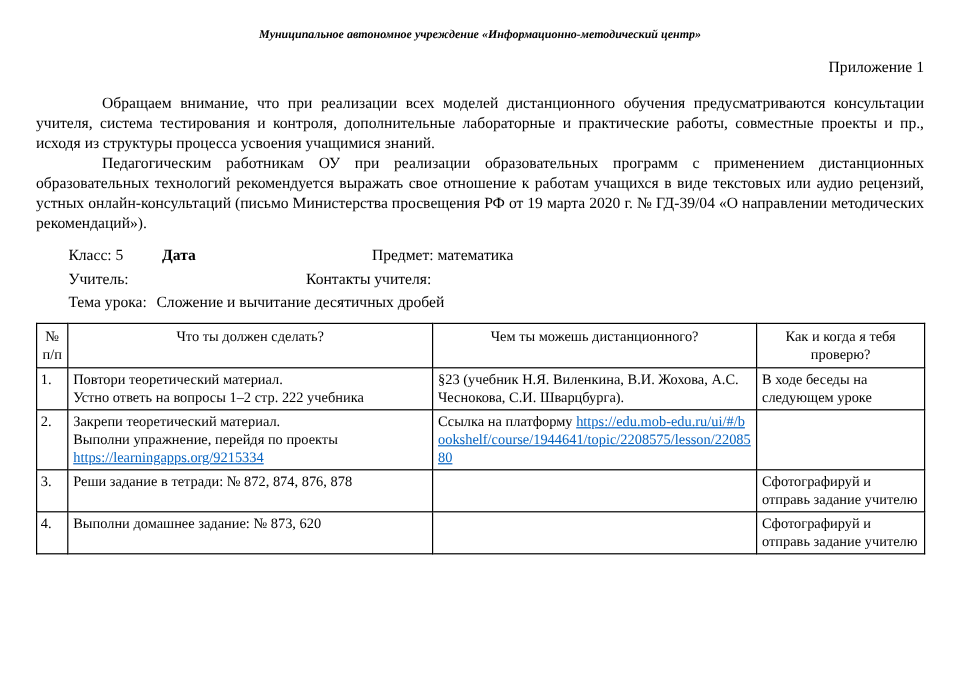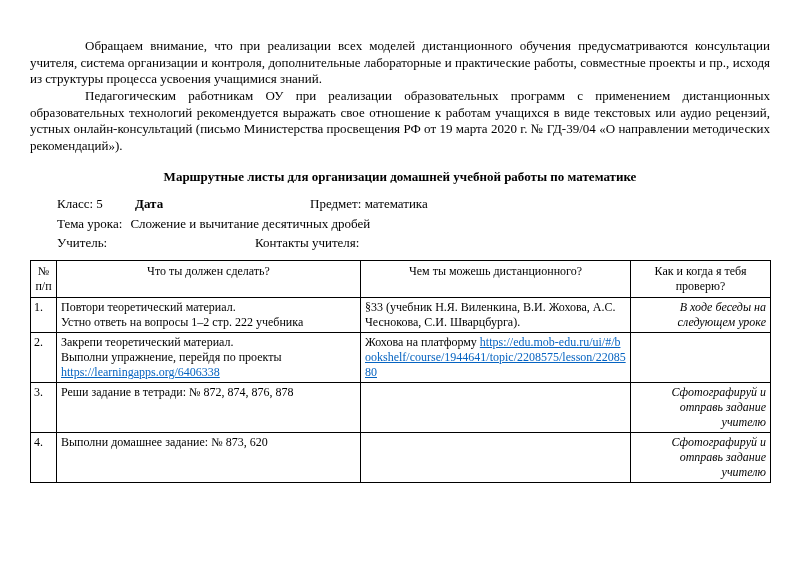--- a/index.html
+++ b/index.html
@@ -74,50 +74,51 @@
     font-weight: 400;
     text-align: center;
     padding: 3px 1px;
     margin-top: 18px;
   }
   col.c1 { width: 26px;  }
   col.c2 { width: 304px; }
   col.c3 { width: 270px; }
   col.c4 { width: 140px; }
   td.num { padding-left: 3px; }
-  td.check { text-align: right; font-style: italic; }
+  td.check { text-align: left; }
   .link {
     color: #0563c1;
     text-decoration: underline;
     cursor: pointer;
     word-break: break-all;
   }
 </style>
 </head>
 <body>
 
 <div class="page">
 
+  <div class="org-header">Муниципальное автономное учреждение «Информационно-методический центр»</div>
+
+  <div class="appendix">Приложение 1</div>
 
 
-
-  <p class="para first">Обращаем внимание, что при реализации всех моделей дистанционного обучения предусматриваются консультации учителя, система организации и контроля, дополнительные лабораторные и практические работы, совместные проекты и пр., исходя из структуры процесса усвоения учащимися знаний.</p>
+  <p class="para first">Обращаем внимание, что при реализации всех моделей дистанционного обучения предусматриваются консультации учителя, система тестирования и контроля, дополнительные лабораторные и практические работы, совместные проекты и пр., исходя из структуры процесса усвоения учащимися знаний.</p>
   <p class="para">Педагогическим работникам ОУ при реализации образовательных программ с применением дистанционных образовательных технологий рекомендуется выражать свое отношение к работам учащихся в виде текстовых или аудио рецензий, устных онлайн-консультаций (письмо Министерства просвещения РФ от 19 марта 2020 г. № ГД-39/04 «О направлении методических рекомендаций»).</p>
 
-  <div class="subtitle">Маршрутные листы для организации домашней учебной работы по математике</div>
 
   <div class="info">
     <div>
       <span class="lbl w-class">Класс: 5</span><span class="lbl w-date">Дата</span><span>Предмет: математика</span>
     </div>
     <div>
-      <span class="lbl w-topic">Тема урока:</span><span>Сложение и вычитание десятичных дробей</span>
+      <span class="lbl w-teacher">Учитель:</span><span>Контакты учителя:</span>
     </div>
     <div>
-      <span class="lbl w-teacher">Учитель:</span><span>Контакты учителя:</span>
+      <span class="lbl w-topic">Тема урока:</span><span>Сложение и вычитание десятичных дробей</span>
     </div>
   </div>
 
   <table class="route-table">
     <colgroup>
       <col class="c1">
         <col class="c2">
         <col class="c3">
         <col class="c4">
     </colgroup>
@@ -129,32 +130,32 @@
         <th>Как и когда я тебя проверю?</th>
       </tr>
     </thead>
     <tbody>
       <tr>
         <td class="num">1.</td>
         <td>
           <div>Повтори теоретический материал.</div>
           <div>Устно ответь на вопросы 1–2 стр. 222 учебника</div>
         </td>
-        <td>§33 (учебник Н.Я. Виленкина, В.И. Жохова, А.С. Чеснокова, С.И. Шварцбурга).</td>
+        <td>§23 (учебник Н.Я. Виленкина, В.И. Жохова, А.С. Чеснокова, С.И. Шварцбурга).</td>
         <td class="check">В ходе беседы на следующем уроке</td>
       </tr>
       <tr>
         <td class="num">2.</td>
         <td>
           <div>Закрепи теоретический материал.</div>
           <div>Выполни упражнение, перейдя по проекты</div>
-          <span class="link">https://learningapps.org/6406338</span>
+          <span class="link">https://learningapps.org/9215334</span>
         </td>
         <td>
-          <span>Жохова на платформу </span><span class="link">https://edu.mob-edu.ru/ui/#/bookshelf/course/1944641/topic/2208575/lesson/2208580</span>
+          <span>Ссылка на платформу </span><span class="link">https://edu.mob-edu.ru/ui/#/bookshelf/course/1944641/topic/2208575/lesson/2208580</span>
         </td>
         <td class="check"></td>
       </tr>
       <tr>
         <td class="num">3.</td>
         <td>Реши задание в тетради: № 872, 874, 876, 878</td>
         <td></td>
         <td class="check">Сфотографируй и отправь задание учителю</td>
       </tr>
       <tr>

